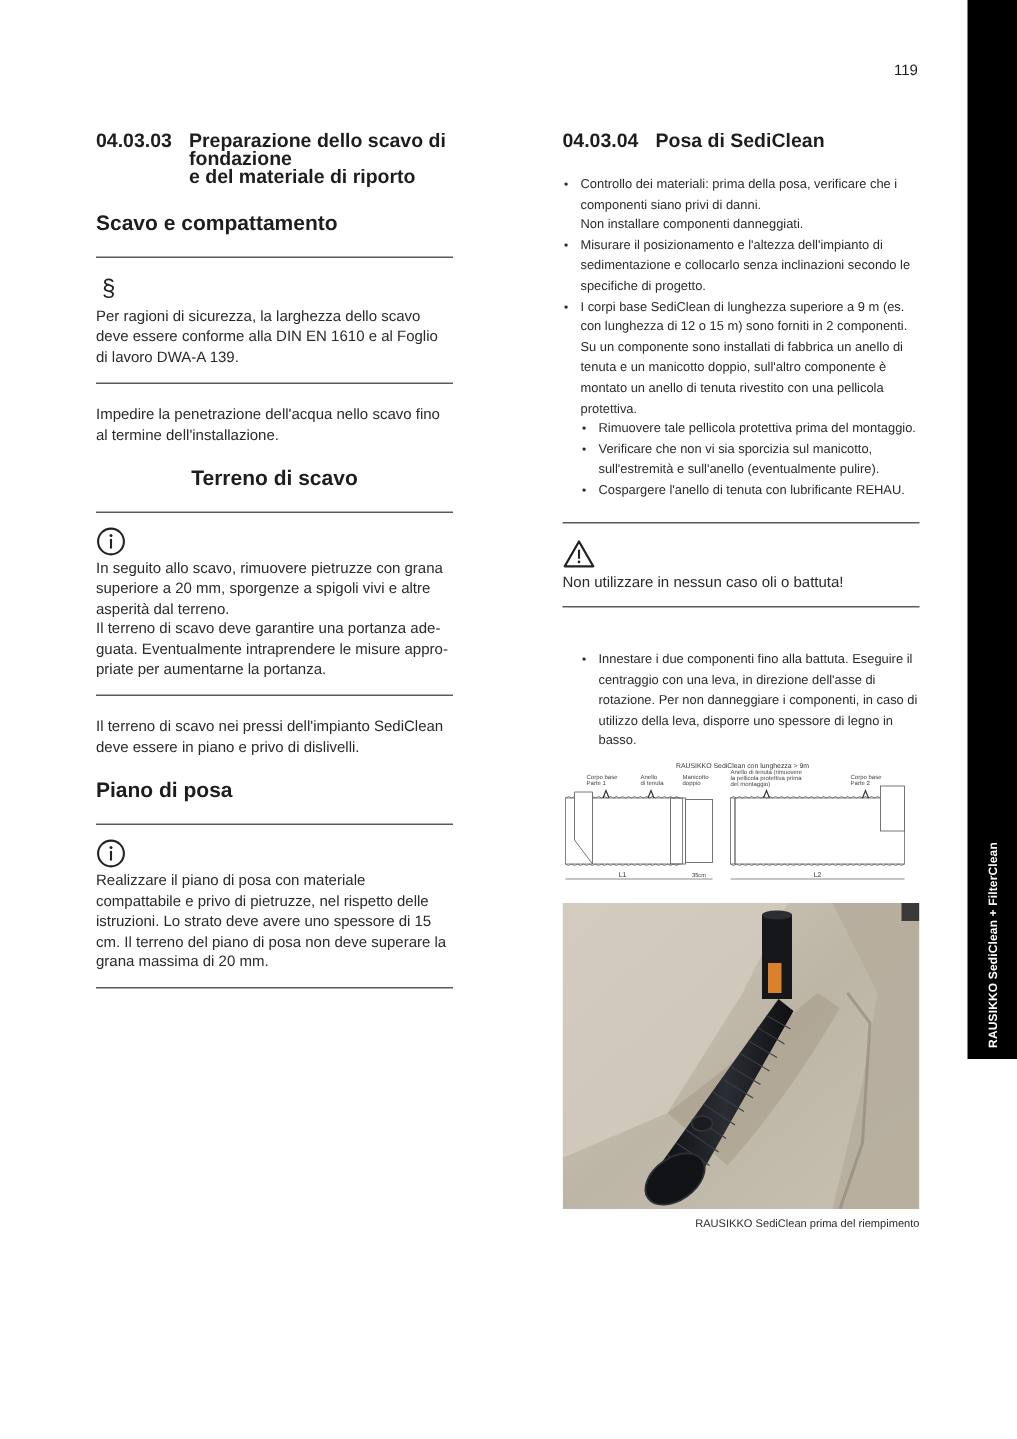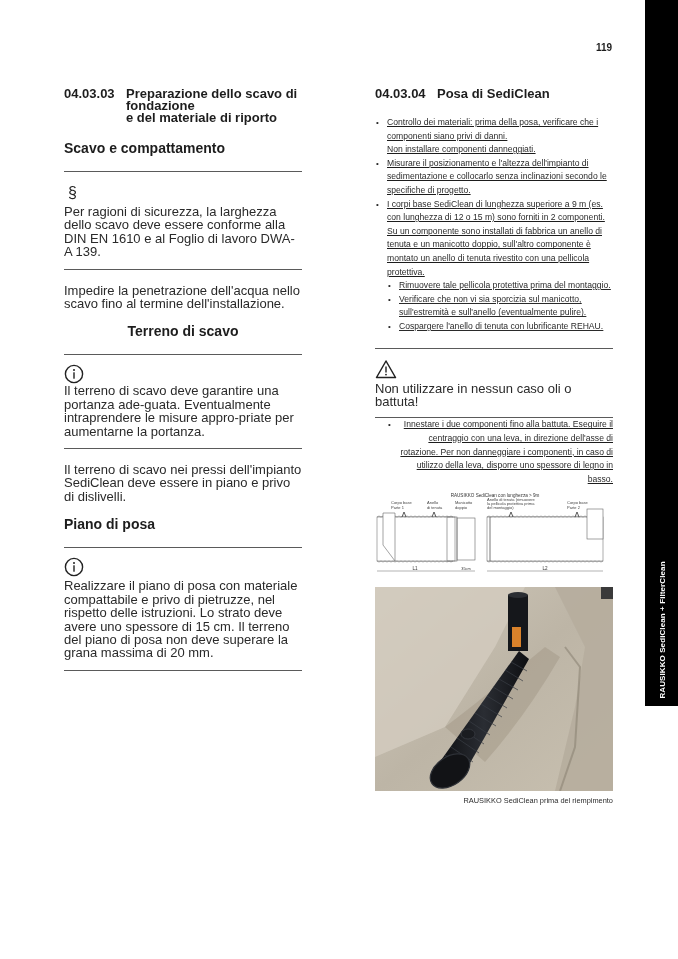--- a/index.html
+++ b/index.html
@@ -1,35 +1,35 @@
 <!DOCTYPE html>
 <html><head>
 <meta charset="utf-8">
 <style>
   html, body { margin:0; padding:0; background:#ffffff; }
   body { width:678px; height:959px; position:relative; overflow:hidden; font-family:"Liberation Sans", "DejaVu Sans", sans-serif; color:#1d1d1d; }
   .abs { position:absolute; }
-  .page-num { left:596px; top:42px; font-size:10px; font-weight:bold; }
+  .page-num { left:596px; top:42px; font-size:10px; font-weight:normal; }
   .side-tab { left:645px; top:0; width:33px; height:706px; background:#000; }
   .side-tab-label { position:absolute; left:0; top:560px; width:33px; height:140px; }
   .side-tab-label span { position:absolute; left:50%; top:50%; transform:translate(-50%,-50%) rotate(-90deg); white-space:nowrap; color:#fff; font-size:8px; font-weight:bold; letter-spacing:0.1px; }
 
   .col-left { left:64px; top:88px; width:238px; }
   .col-right { left:375px; top:88px; width:238px; }
 
   .sec-head { display:flex; font-weight:bold; font-size:13px; line-height:12px; }
   .sec-num { width:62px; flex:none; }
   .sec-title { flex:1; }
   .subhead { font-weight:bold; font-size:14px; line-height:12px; }
-  .para { font-size:13px; line-height:13.4px; color:#2a2a2a; }
+  .para { font-size:10px; line-height:13.4px; color:#2a2a2a; }
   .rule { height:0; border-top:1.4px solid #5a5a5a; }
   .icon { display:block; }
   .para-icon-section { font-size:16px; line-height:16px; color:#222; }
 
-  ul.bullets { margin:0; padding:0 0 0 12px; list-style:none;text-decoration:underline; }
+  ul.bullets { margin:0; padding:0 0 0 12px; list-style:none; }
   ul.bullets li { position:relative; font-size:8.6px; line-height:13.6px; color:#2a2a2a; }
   ul.bullets li::before { content:"\2022"; position:absolute; left:-11px; top:0; font-size:8px; }
   ul.sub { margin:0; padding:0 0 0 12px; list-style:none; }
 
   .caption { font-size:7.4px; line-height:10px; color:#2a2a2a; }
   .diagram { background:#fff; }
   .photo { overflow:hidden; }
 </style>
 </head>
 <body>
@@ -58,20 +58,21 @@
   <div class="rule" style="margin-top:10px;"></div>
   <div class="para" style="margin-top:14px;">Impedire la penetrazione dell'acqua nello scavo fino al termine dell'installazione.</div>
 
   <div class="subhead" style="margin-top:15px;text-align:center;">Terreno di scavo</div>
   <div class="rule" style="margin-top:17px;"></div>
   <svg class="icon" style="margin-top:9px;" width="20" height="20" viewBox="0 0 20 20">
     <circle cx="10" cy="10" r="8.6" fill="none" stroke="#222" stroke-width="1.4"></circle>
     <circle cx="10" cy="6" r="1" fill="#222"></circle>
     <rect x="9.3" y="8.3" width="1.4" height="6.4" fill="#222"></rect>
   </svg>
+  <div class="para" style="margin-top:2px;">In seguito allo scavo, rimuovere pietruzze con grana superiore a 20 mm, sporgenze a spigoli vivi e altre asperità dal terreno.</div>
   <div class="para">Il terreno di scavo deve garantire una portanza ade-guata. Eventualmente intraprendere le misure appro-priate per aumentarne la portanza.</div>
   <div class="rule" style="margin-top:10px;"></div>
   <div class="para" style="margin-top:14px;">Il terreno di scavo nei pressi dell'impianto SediClean deve essere in piano e privo di dislivelli.</div>
 
   <div class="subhead" style="margin-top:15px;">Piano di posa</div>
   <div class="rule" style="margin-top:17px;"></div>
   <svg class="icon" style="margin-top:9px;" width="20" height="20" viewBox="0 0 20 20">
     <circle cx="10" cy="10" r="8.6" fill="none" stroke="#222" stroke-width="1.4"></circle>
     <circle cx="10" cy="6" r="1" fill="#222"></circle>
     <rect x="9.3" y="8.3" width="1.4" height="6.4" fill="#222"></rect>
@@ -104,21 +105,21 @@
 
   <div class="rule" style="margin-top:14px;"></div>
   <svg class="icon" style="margin-top:10px;" width="22" height="20" viewBox="0 0 22 20">
     <path d="M11 2 L20.5 18.5 L1.5 18.5 Z" fill="none" stroke="#222" stroke-width="1.5" stroke-linejoin="round"></path>
     <rect x="10.3" y="7.5" width="1.4" height="6" fill="#222"></rect>
     <circle cx="11" cy="15.6" r="0.9" fill="#222"></circle>
   </svg>
   <div class="para" style="margin-top:3px;">Non utilizzare in nessun caso oli o battuta!</div>
   <div class="rule" style="margin-top:9px;"></div>
 
-  <ul class="bullets" style="margin-top:0;padding-left:24px;text-align:right;">
+  <ul class="bullets" style="margin-top:28px;padding-left:24px;">
     <li>Innestare i due componenti fino alla battuta. Eseguire il centraggio con una leva, in direzione dell'asse di rotazione. Per non danneggiare i componenti, in caso di utilizzo della leva, disporre uno spessore di legno in basso.</li>
   </ul>
 
   <div class="diagram" style="margin-top:5px;width:240px;height:88px;position:relative;">
     <svg width="240" height="88" viewBox="0 0 240 88">
       <text x="120" y="6" font-size="4.6" text-anchor="middle" fill="#333" font-family="Liberation Sans, sans-serif">RAUSIKKO SediClean con lunghezza &gt; 9m</text>
       <g font-size="4" fill="#444" font-family="Liberation Sans, sans-serif">
         <text x="16" y="13">Corpo base</text>
           <text x="16" y="17.5">Parte 1</text>
         <text x="52" y="13">Anello</text>

